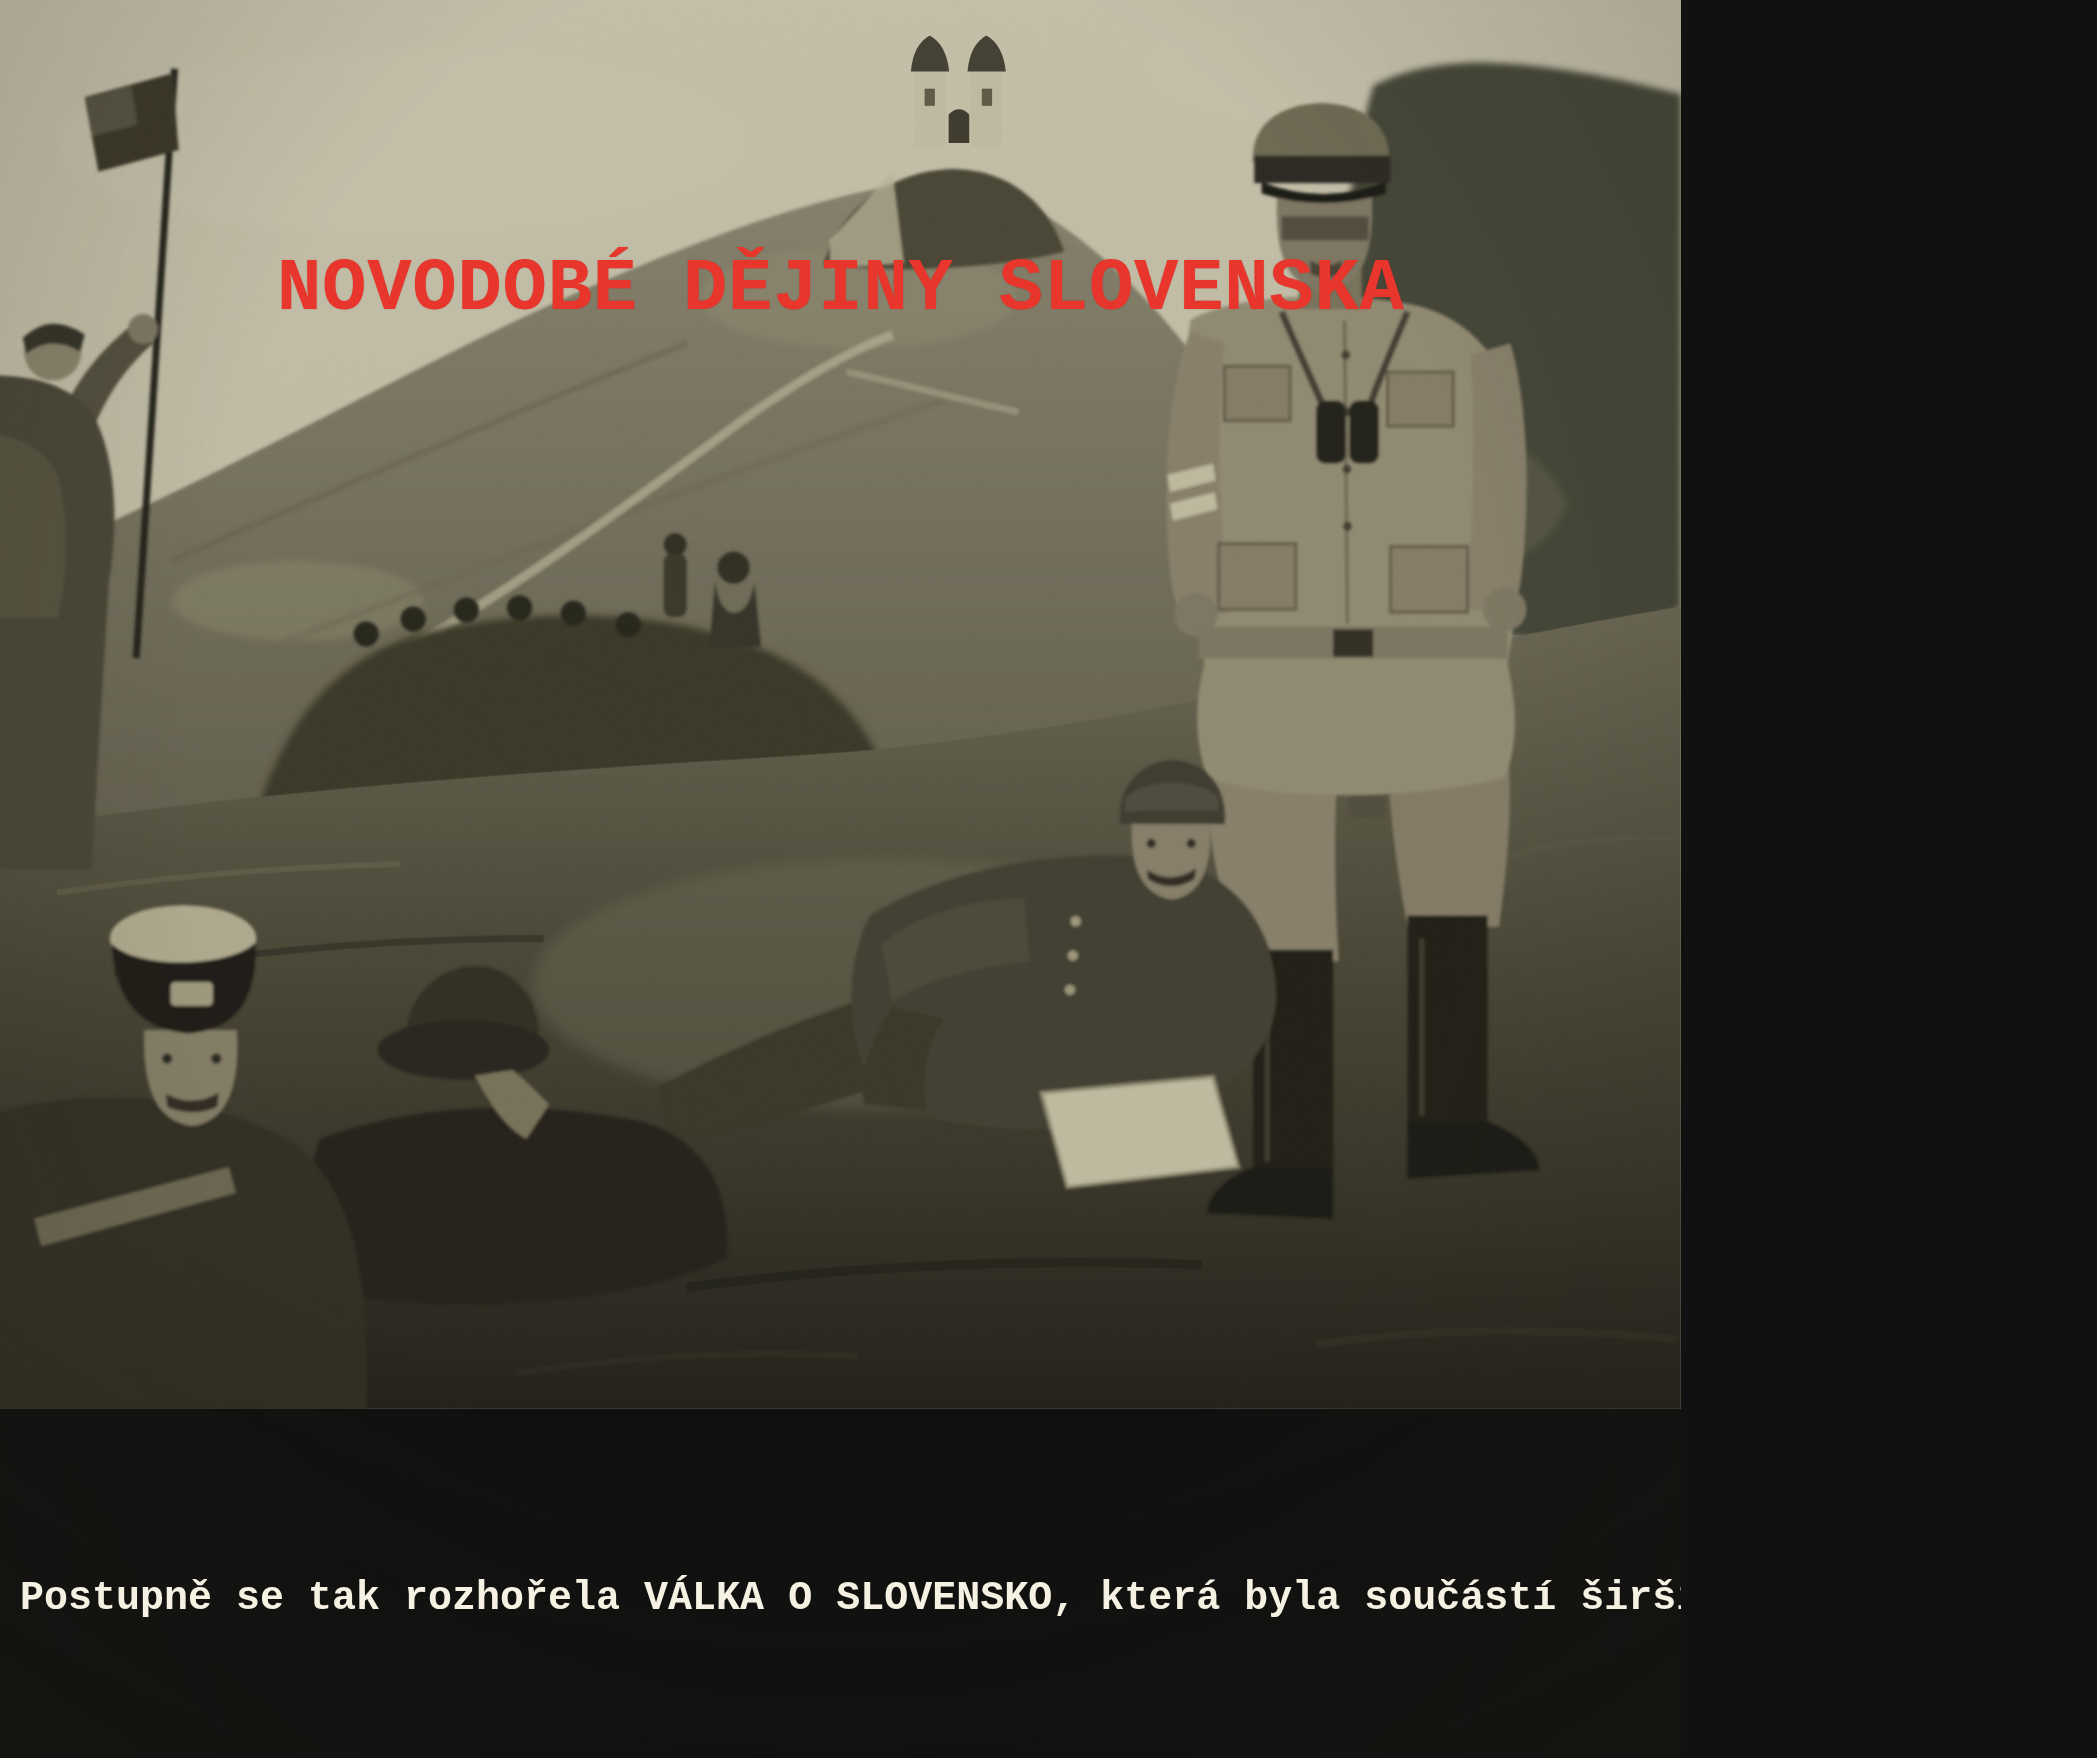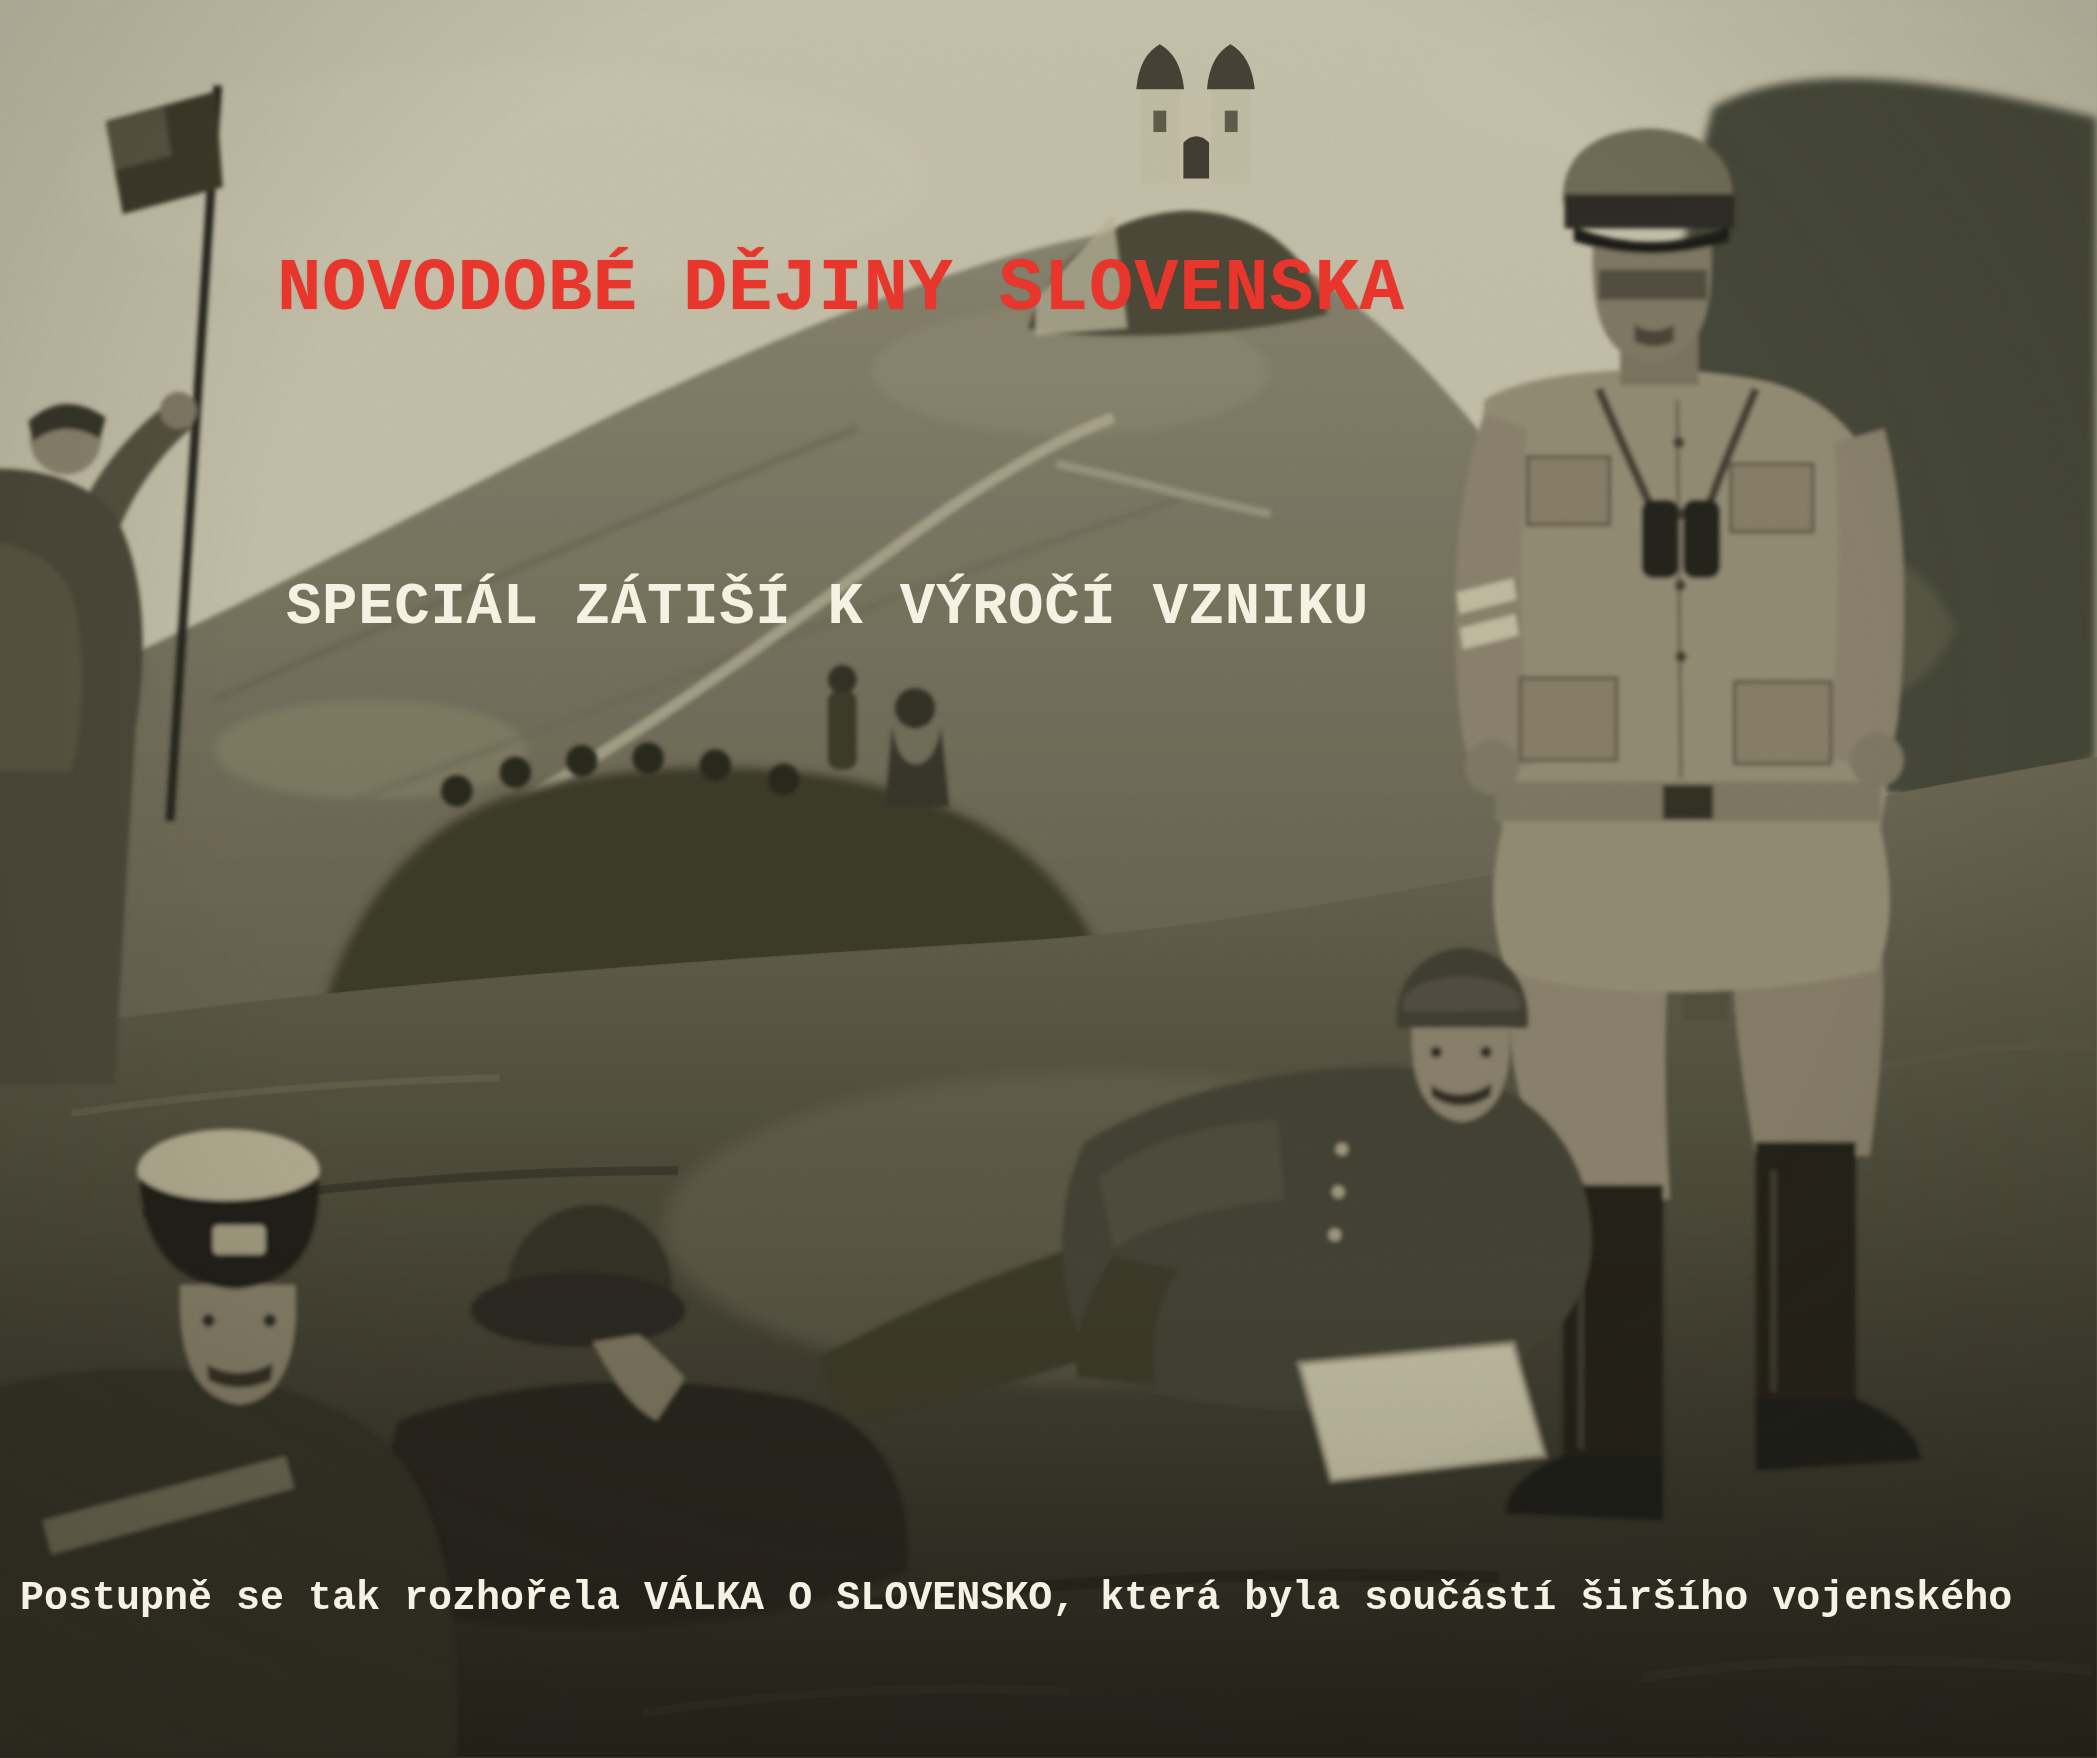--- a/index.html
+++ b/index.html
@@ -1,18 +1,18 @@
 <!DOCTYPE html>
 <html style="font-size:11.4px"><head>
 <meta charset="utf-8">
 <style>
   html,body{margin:0;padding:0;background:#111;}
   .stage{
     position:relative;
-    width:2097px;height:1758px;
+    width:1681px;height:1758px;
     overflow:hidden;
     font-family:"Liberation Mono","DejaVu Sans Mono",monospace;
   }
   .photo-svg{position:absolute;inset:0;display:block;}
   .overlay-text{position:absolute;white-space:pre;}
   .title-line{
     left:277px;top:247px;
     font-size:74px;font-weight:700;letter-spacing:0.7px;
     color:#e8362c;
     text-shadow:0 0 1.4px rgba(150,20,10,.35);
@@ -245,21 +245,20 @@
     </g>
 
     <rect x="0" y="0" width="2938" height="2463" filter="url(#grain)" opacity="0.12"></rect>
   </svg>
 
   <div class="vignette"></div>
 
   <div class="overlay-text title-line">NOVODOBÉ DĚJINY SLOVENSKA</div>
 
   <div class="overlay-text subtitle-block">
-    <div>SPECIÁL ZÁTIŠÍ K VÝROČÍ VZNIKU</div>
   </div>
 
   <div class="overlay-text caption-block">
     <div>Postupně se tak rozhořela VÁLKA O SLOVENSKO, která byla součástí širšího vojenského</div>
     
     
     
   </div>
 
 </div>

